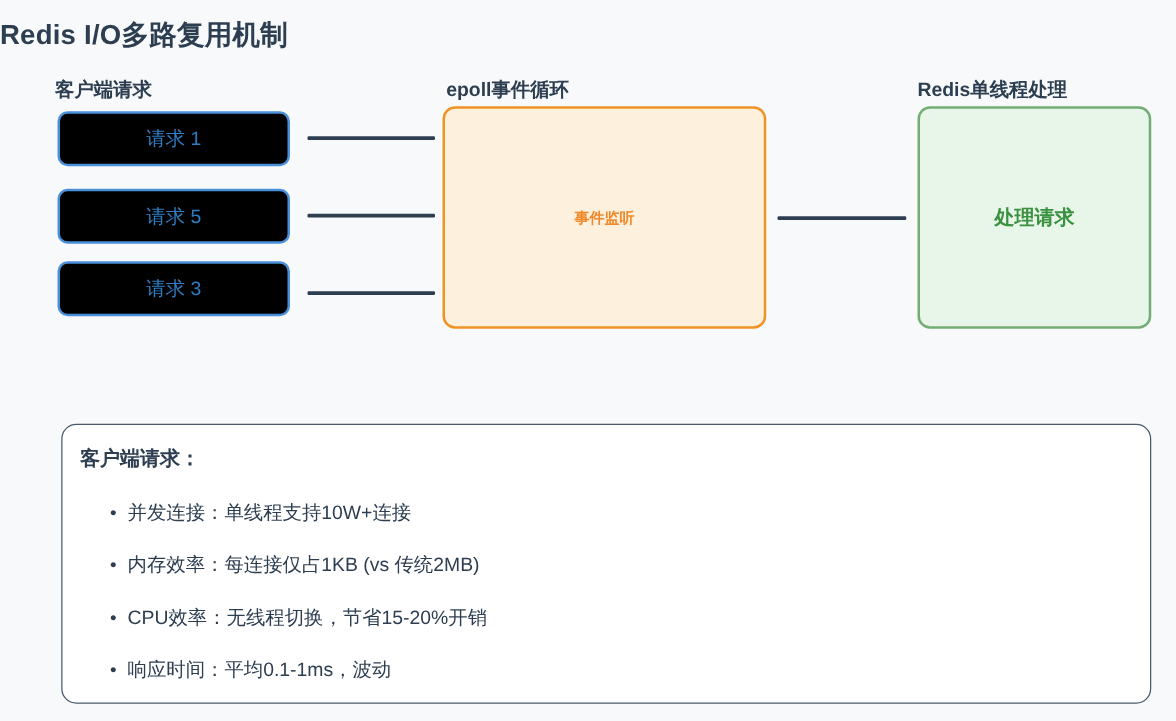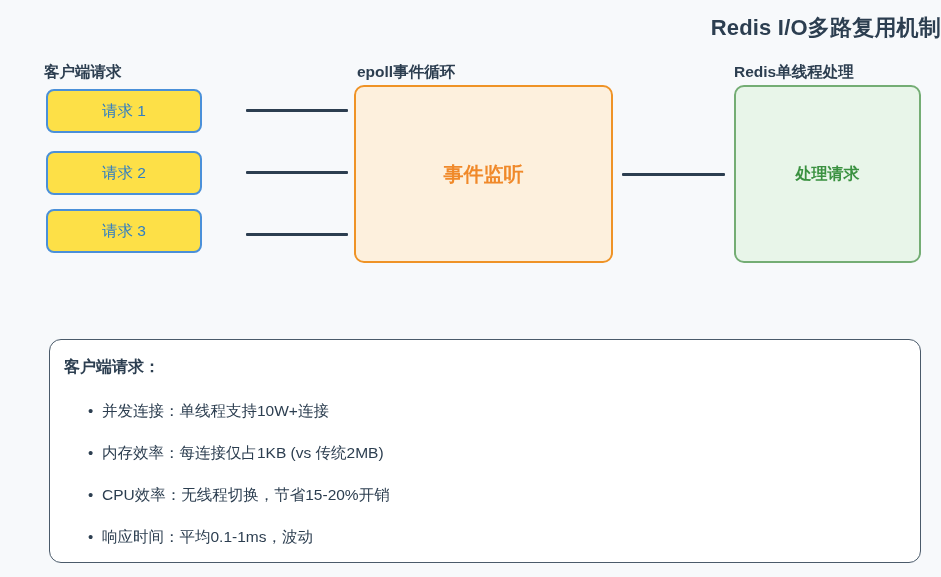--- a/index.html
+++ b/index.html
@@ -21,21 +21,21 @@
     position: absolute;
     inset: 0;
   }
 
   
   .page-title {
     position: absolute;
     top: 13px;
     left: 0;
     width: 941px;
-    text-align: right;
+    text-align: left;
     font-size: 22px;
     font-weight: bold;
     letter-spacing: 0.2px;
     color: #2c3e50;
   }
 
   
   .col-label {
     position: absolute;
     font-size: 15.5px;
@@ -44,24 +44,24 @@
     white-space: nowrap;
   }
   #label-client  { left: 44px;  top: 62px; }
   #label-epoll   { left: 357px; top: 62px; }
   #label-redis   { left: 734px; top: 62px; }
 
   
   .client-box {
     position: absolute;
     left: 46px;
-    width: 156px;
+    width: 186px;
     height: 44px;
     box-sizing: border-box;
-    background: #fde047;
+    background: #000000;
     border: 2px solid #4a90d9;
     border-radius: 8px;
     display: flex;
     align-items: center;
     justify-content: center;
     font-size: 15.5px;
     color: #2f7ec4;
   }
   .client-box.b1 { top: 89px;  }
   .client-box.b2 { top: 151px; }
@@ -74,21 +74,21 @@
     top: 85px;
     width: 259px;
     height: 178px;
     box-sizing: border-box;
     background: #fdf0dd;
     border: 2px solid #ef9326;
     border-radius: 10px;
     display: flex;
     align-items: center;
     justify-content: center;
-    font-size: 20px;
+    font-size: 12px;
     font-weight: bold;
     color: #f0892a;
   }
 
   
   #redis-box {
     position: absolute;
     left: 734px;
     top: 85px;
     width: 187px;
@@ -163,21 +163,21 @@
 
 <div id="diagram-root">
 
   <div class="page-title">Redis I/O多路复用机制</div>
 
   <div class="col-label" id="label-client">客户端请求</div>
   <div class="col-label" id="label-epoll">epoll事件循环</div>
   <div class="col-label" id="label-redis">Redis单线程处理</div>
 
   <div class="client-box b1">请求 1</div>
-  <div class="client-box b2">请求 2</div>
+  <div class="client-box b2">请求 5</div>
   <div class="client-box b3">请求 3</div>
 
   <div class="connector" id="conn-1"></div>
   <div class="connector" id="conn-2"></div>
   <div class="connector" id="conn-3"></div>
   <div class="connector" id="conn-4"></div>
 
   <div id="epoll-box">事件监听</div>
 
   <div id="redis-box">处理请求</div>

